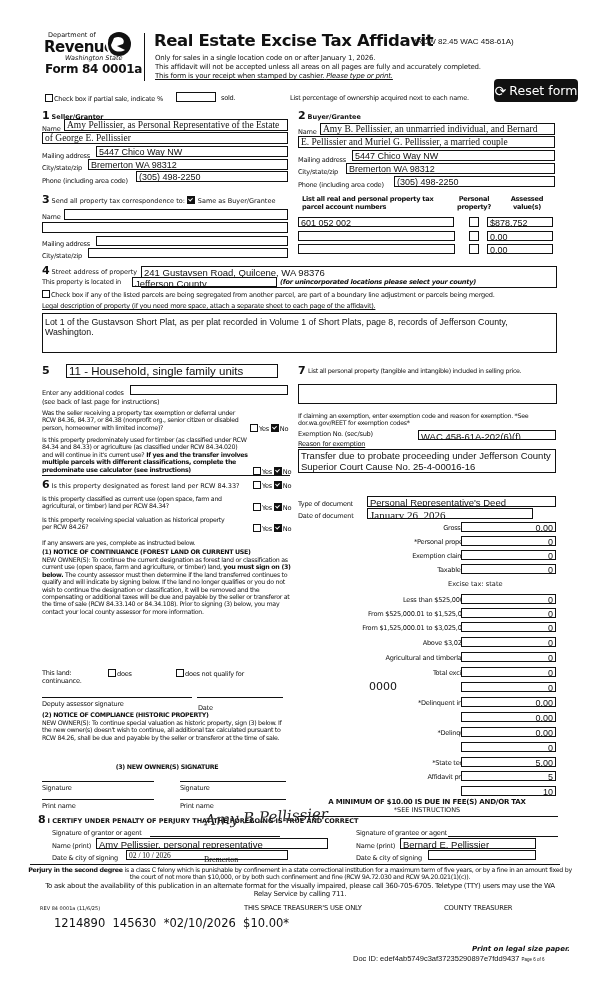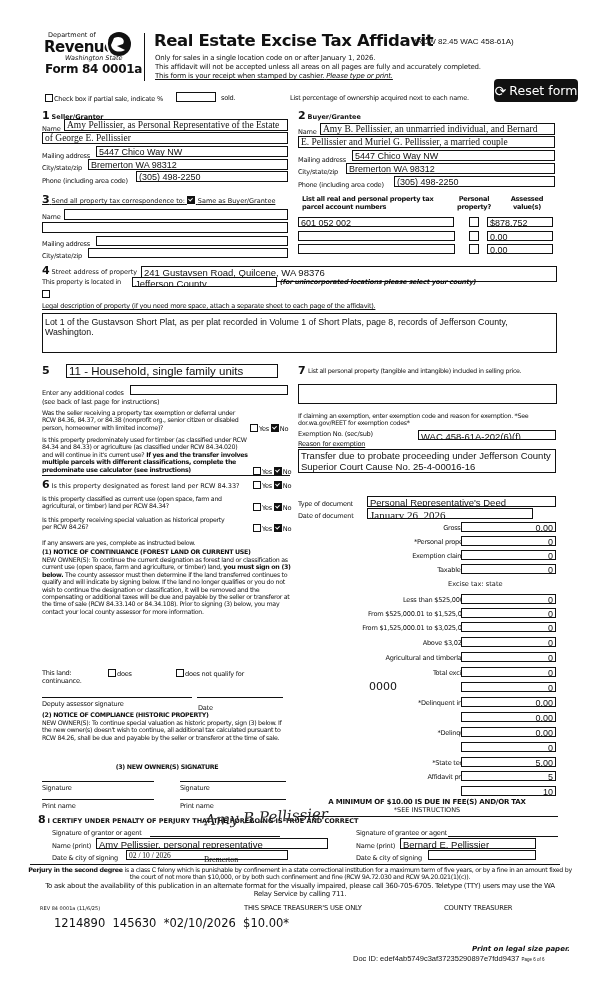--- a/index.html
+++ b/index.html
@@ -85,21 +85,21 @@
   <div class="box serif" style="left:298px;top:136px;width:257px;height:12px;">E. Pellissier and Muriel G. Pellissier, a married couple</div>
   <div class="lbl" style="left:298px;top:156px;">Mailing address</div>
   <div class="box" style="left:352px;top:150px;width:203px;height:11px;">5447 Chico Way NW</div>
   <div class="lbl" style="left:298px;top:168px;">City/state/zip</div>
   <div class="box" style="left:346px;top:163px;width:209px;height:11px;">Bremerton WA 98312</div>
   <div class="lbl" style="left:298px;top:181px;">Phone (including area code)</div>
   <div class="box" style="left:394px;top:176px;width:161px;height:11px;">(305) 498-2250</div>
 </div>
 
 <div>
-  <div class="abs" style="left:42px;top:193px;white-space:nowrap;text-decoration:underline;">
+  <div class="abs" style="left:42px;top:193px;white-space:nowrap;">
     <span class="sec-num">3</span>
     <span class="sans" style="font-size:6.5px;">Send all property tax correspondence to:</span>
     <span class="cb on"></span>
     <span class="sans" style="font-size:6.5px;">Same as Buyer/Grantee</span>
   </div>
   <div class="lbl" style="left:42px;top:213px;">Name</div>
   <div class="box" style="left:64px;top:209px;width:224px;height:11px;"></div>
   <div class="box" style="left:42px;top:222px;width:246px;height:11px;"></div>
   <div class="lbl" style="left:42px;top:240px;">Mailing address</div>
   <div class="box" style="left:96px;top:236px;width:192px;height:10px;"></div>
@@ -123,26 +123,26 @@
   <div class="box" style="left:298px;top:244px;width:157px;height:10px;"></div>
   <div class="abs" style="left:469px;top:244px;"><span class="cb" style="width:8px;height:8px;"></span></div>
   <div class="box" style="left:487px;top:244px;width:66px;height:10px;">0.00</div>
 </div>
 
 <div>
   <div class="abs" style="left:42px;top:264px;white-space:nowrap;">
     <span class="sec-num">4</span>
     <span class="sans" style="font-size:6.5px;">Street address of property</span>
   </div>
-  <div class="box" style="left:141px;top:266px;width:416px;height:16px;font-size:9.5px;">241 Gustavsen Road, Quilcene, WA 98376</div>
+  <div class="box" style="left:141px;top:266px;width:416px;height:22px;font-size:9.5px;">241 Gustavsen Road, Quilcene, WA 98376</div>
   <div class="lbl" style="left:42px;top:278px;">This property is located in</div>
   <div class="box" style="left:132px;top:277px;width:145px;height:10px;font-size:9.5px;">Jefferson County</div>
   <div class="lbl" style="left:280px;top:278px;font-weight:bold;font-style:italic;">(for unincorporated locations please select your county)</div>
   <div class="lbl" style="left:42px;top:290px;">
-    <span class="cb"></span>
+    <span class="cb"></span><span>Check box if any of the listed parcels are being segregated from another parcel, are part of a boundary line adjustment or parcels being merged.</span>
   </div>
   <div class="lbl" style="left:42px;top:302px;text-decoration:underline;">Legal description of property (if you need more space, attach a separate sheet to each page of the affidavit).</div>
   <div class="box" style="left:42px;top:313px;width:515px;height:40px;white-space:normal;font-size:8.8px;line-height:10px;padding:3px 2px;">Lot 1 of the Gustavson Short Plat, as per plat recorded in Volume 1 of Short Plats, page 8, records of Jefferson County, Washington.</div>
 </div>
 
 <div>
   <div class="abs sec-num" style="left:42px;top:364px;">5</div>
   <div class="box" style="left:66px;top:364px;width:212px;height:14px;font-size:11.5px;padding-top:1px;">11 - Household, single family units</div>
   <div class="lbl" style="left:42px;top:389px;">Enter any additional codes</div>
   <div class="box" style="left:130px;top:385px;width:158px;height:10px;"></div>

